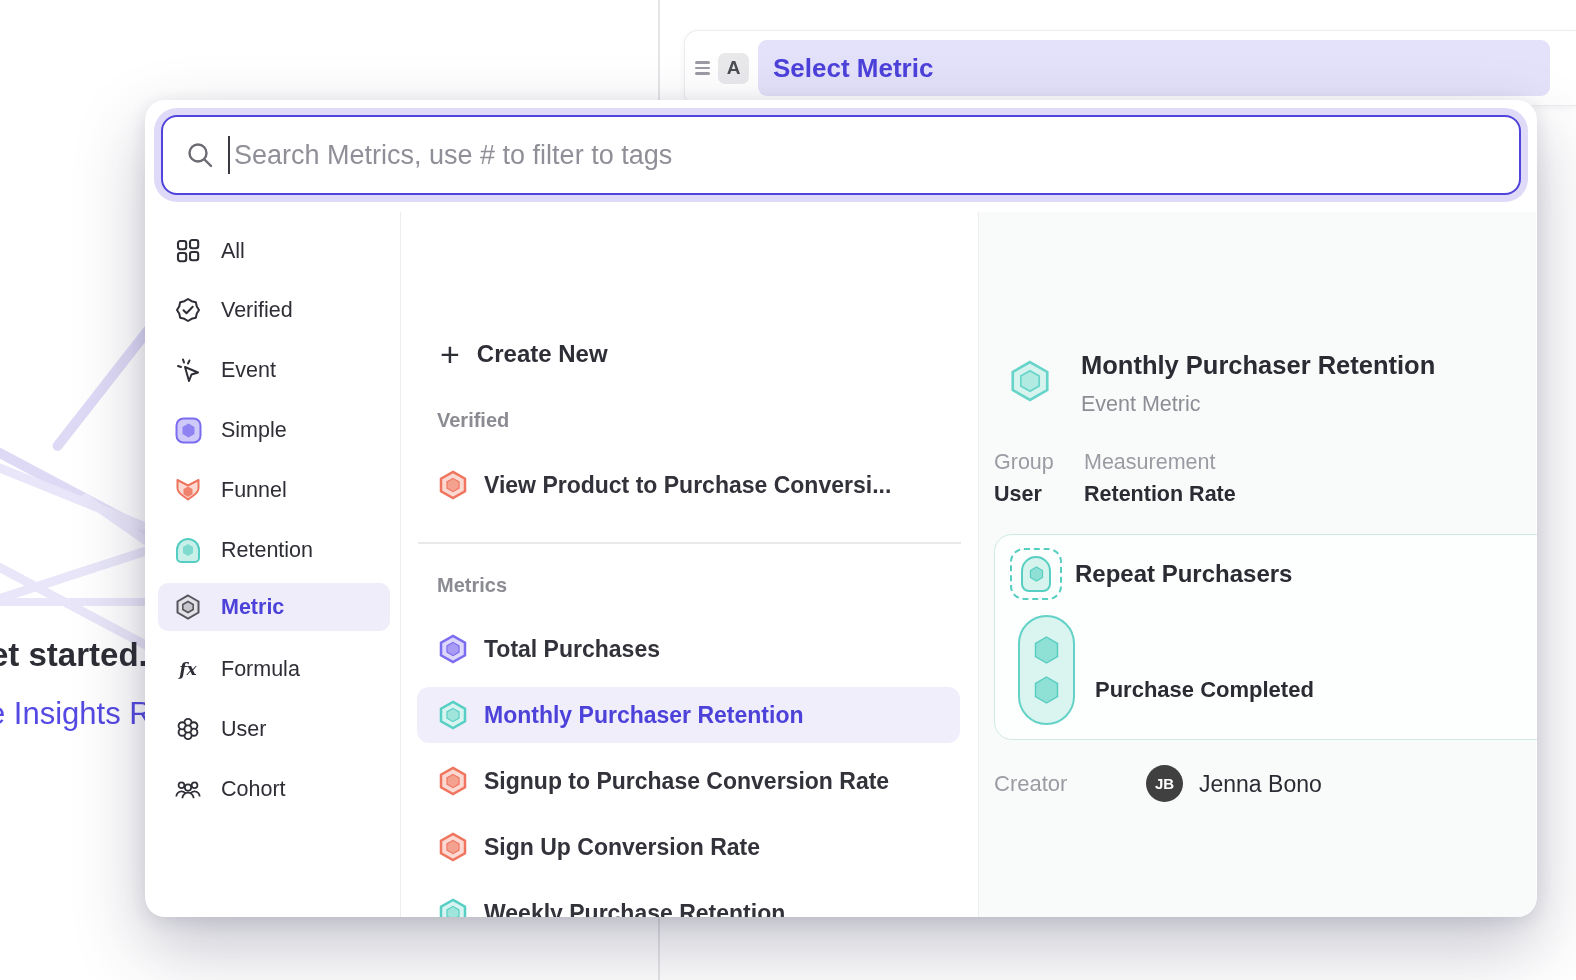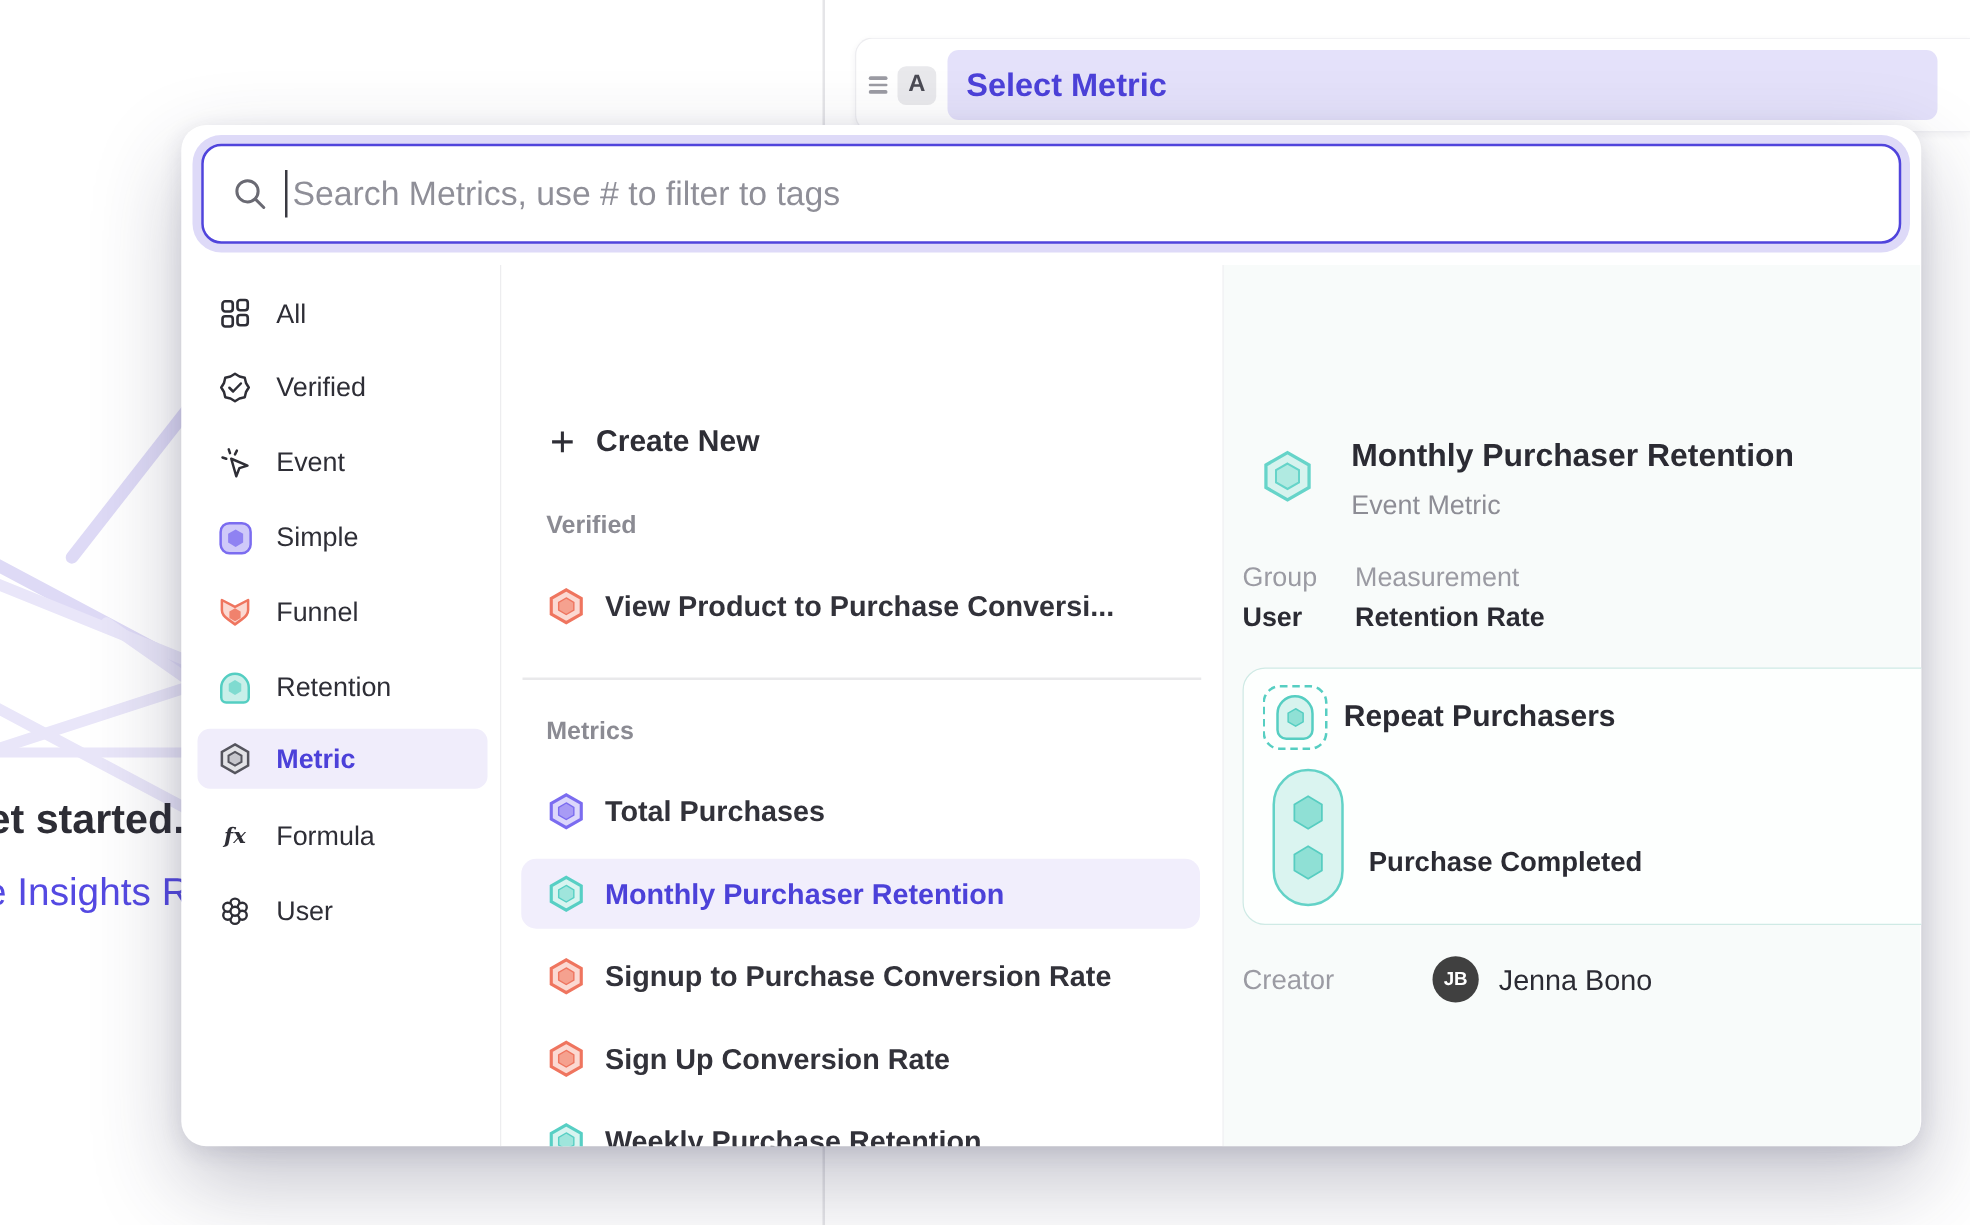--- a/index.html
+++ b/index.html
@@ -230,20 +230,35 @@
                 <circle cx="14" cy="20.5" r="3.6"></circle>
                   <circle cx="8.2" cy="17.2" r="3.6"></circle>
                   <circle cx="8.2" cy="10.8" r="3.6"></circle>
                 <circle cx="14" cy="14" r="3.6"></circle>
               </g>
             </svg>
             </span>
           <span class="lbl">User</span>
         </div>
 
+        <div class="side-item" style="top:553px;">
+          <span class="ic">
+            <svg width="30" height="26" viewBox="0 0 30 26">
+              <g fill="none" stroke="#2e2e36" stroke-width="1.9">
+                <circle cx="8" cy="9" r="3.1"></circle>
+                  <circle cx="22" cy="9" r="3.1"></circle>
+                <path d="M2.5,21 a5.5,5.5 0 0 1 11,0"></path>
+                  <path d="M16.5,21 a5.5,5.5 0 0 1 11,0"></path>
+                <circle cx="15" cy="11.5" r="3.4" fill="#fff"></circle>
+                <path d="M9,23 a6,6 0 0 1 12,0" fill="#fff"></path>
+              </g>
+            </svg>
+            </span>
+          <span class="lbl">Cohort</span>
+        </div>
 
       </div>
 
       <div class="mid">
 
         <div class="mid-row" style="top:114px;">
           <span class="plus-glyph">+</span>
           <span class="create-lbl">Create New</span>
         </div>
 

